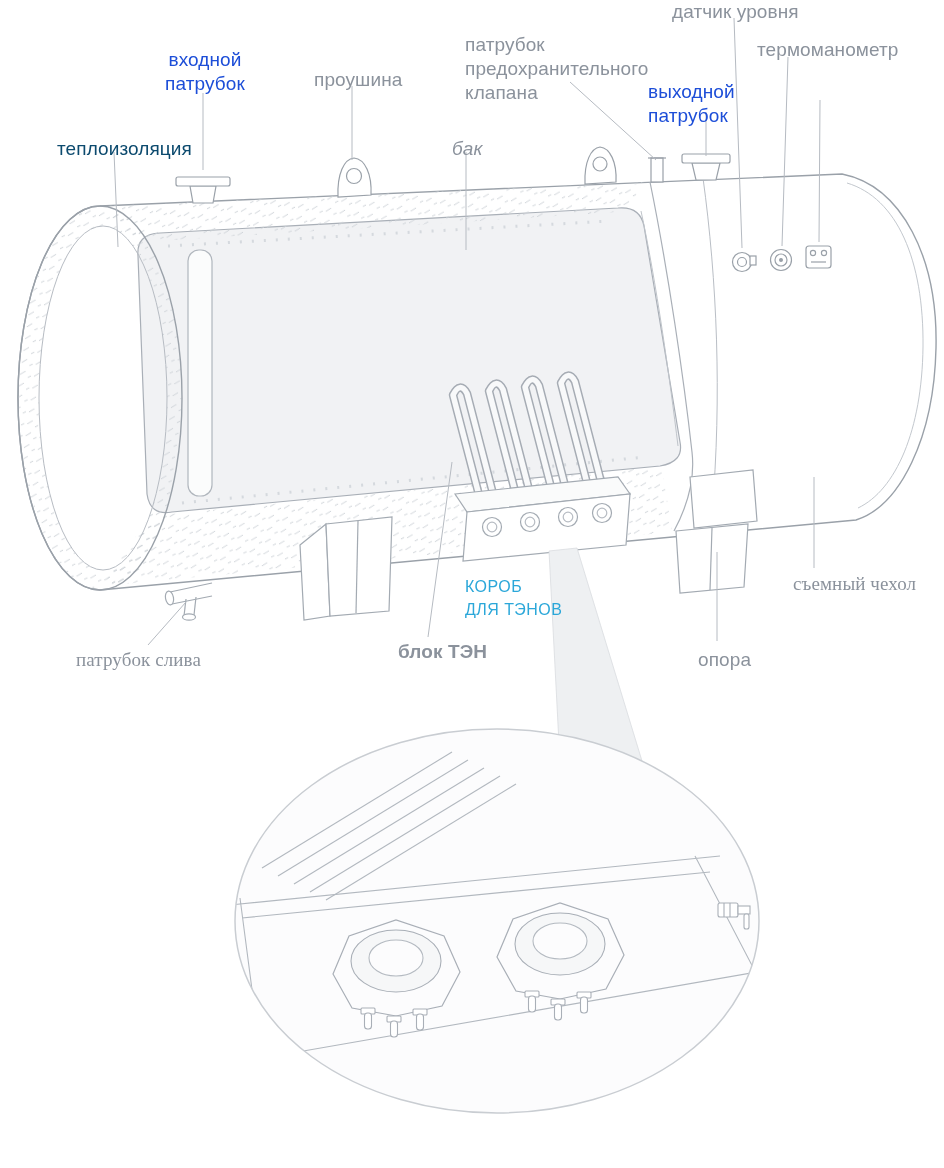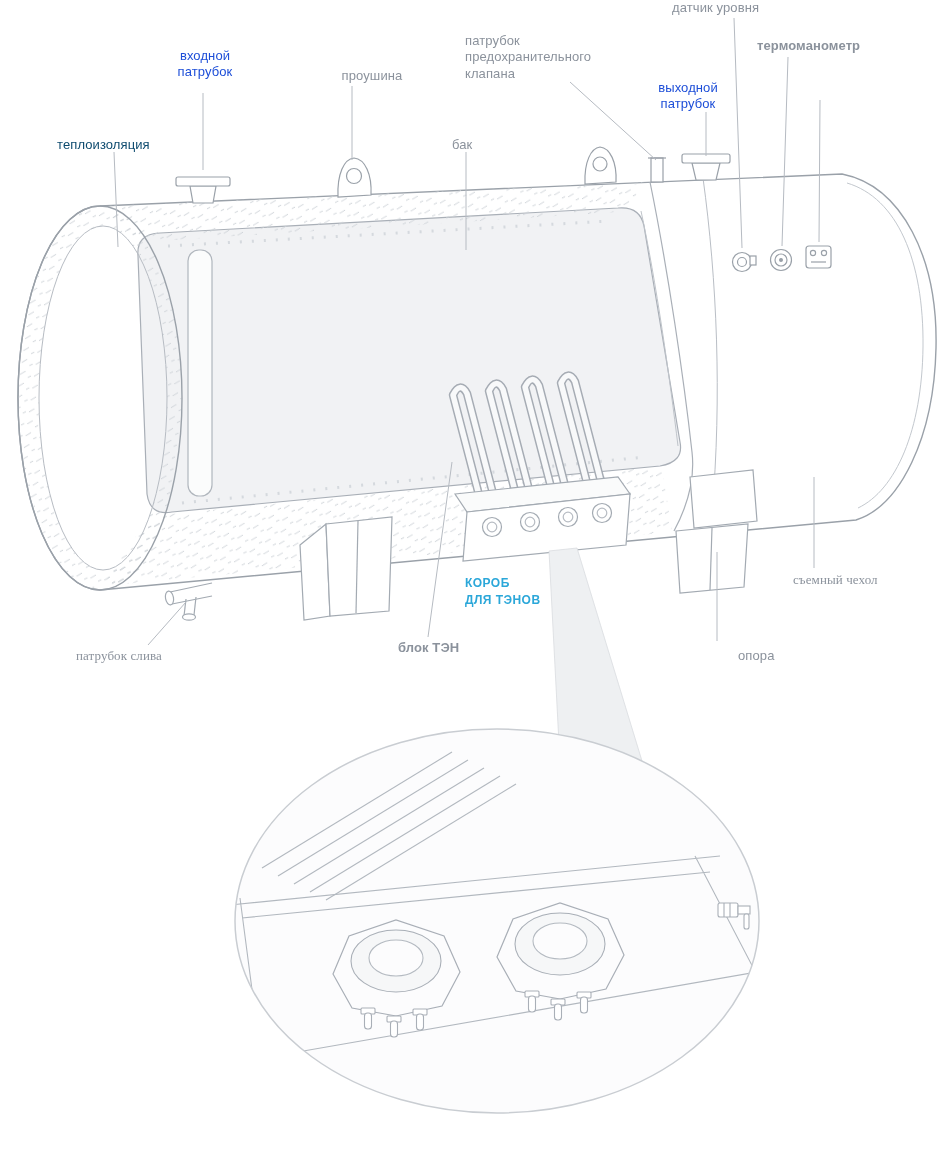--- a/index.html
+++ b/index.html
@@ -1,23 +1,23 @@
 <!DOCTYPE html>
 <html><head>
 <meta charset="utf-8">
 <style>
   html,body{margin:0;padding:0;background:#ffffff;}
   body{width:944px;height:1168px;position:relative;overflow:hidden;
        font-family:"Liberation Sans", sans-serif;}
   .stage{position:absolute;inset:0;width:944px;height:1168px;}
   svg.draw{position:absolute;left:0;top:0;}
-  .label{position:absolute;font-size:13px;line-height:1.25;color:#8b929c;
+  .label{position:absolute;font-size:19px;line-height:1.25;color:#8b929c;
          white-space:pre-line;letter-spacing:.1px;}
   .label.center{text-align:center;}
-  .label.accent{font-size:12px;line-height:1.45;letter-spacing:.45px;font-weight:bold;}
+  .label.accent{font-size:16px;line-height:1.45;letter-spacing:.45px;font-weight:normal;}
 </style>
 </head>
 <body>
 
 <div class="stage">
 
 <svg class="draw" width="944" height="1168" viewBox="0 0 944 1168">
   <defs>
     <pattern id="speck" width="14" height="12" patternUnits="userSpaceOnUse" patternTransform="rotate(8)">
       <path d="M2,8 L7,4 M10,10 L13,8" stroke="#cdd2d7" stroke-width="1" fill="none"></path>
@@ -204,29 +204,29 @@
     <line x1="148" y1="645" x2="186" y2="602"></line>
     <line x1="428" y1="637" x2="452" y2="462"></line>
     <line x1="717" y1="641" x2="717" y2="552"></line>
     <line x1="814" y1="568" x2="814" y2="477"></line>
   </g>
 </svg>
 
 <div class="label" style="left: 57px; top: 137px; color: #0c4a6e;">теплоизоляция</div>
 <div class="label center" style="left: 162px; top: 48px; width: 86px; color: #1d4ed8;">входной
 патрубок</div>
-<div class="label center" style="left: 314px; top: 68px; width: 76px; color: rgb(139, 146, 156); margin-left: 20px;">проушина</div>
-<div class="label" style="left: 452px; top: 137px; color: rgb(139, 146, 156);">бак</div>
+<div class="label center" style="left: 314px; top: 68px; width: 76px; color: rgb(139, 146, 156);">проушина</div>
+<div class="label" style="left: 452px; top: 137px; color: rgb(139, 146, 156); font-style: italic;">бак</div>
 <div class="label" style="left: 465px; top: 33px; color: rgb(139, 146, 156);">патрубок
 предохранительного
 клапана</div>
 <div class="label" style="left: 672px; top: 0px; color: rgb(139, 146, 156);">датчик уровня</div>
 <div class="label center" style="left: 648px; top: 80px; width: 80px; color: #1d4ed8;">выходной
 патрубок</div>
-<div class="label" style="left: 757px; top: 38px; color: rgb(139, 146, 156); font-weight: bold;">термоманометр</div>
+<div class="label" style="left: 757px; top: 38px; color: rgb(139, 146, 156);">термоманометр</div>
 <div class="label" style="left: 76px; top: 648px; color: rgb(139, 146, 156); font-family: Liberation Serif, serif;">патрубок слива</div>
 <div class="label" style="left: 398px; top: 640px; color: rgb(139, 146, 156); font-weight: bold;">блок ТЭН</div>
 <div class="label accent" style="left: 465px; top: 575px; color: rgb(43, 167, 217);">КОРОБ
 ДЛЯ ТЭНОВ</div>
-<div class="label" style="left: 698px; top: 648px; color: rgb(139, 146, 156); margin-left: 40px;">опора</div>
+<div class="label" style="left: 698px; top: 648px; color: rgb(139, 146, 156);">опора</div>
 <div class="label" style="left: 793px; top: 572px; color: rgb(139, 146, 156); font-family: Liberation Serif, serif;">съемный чехол</div>
 
 </div>
 
 </body></html>

